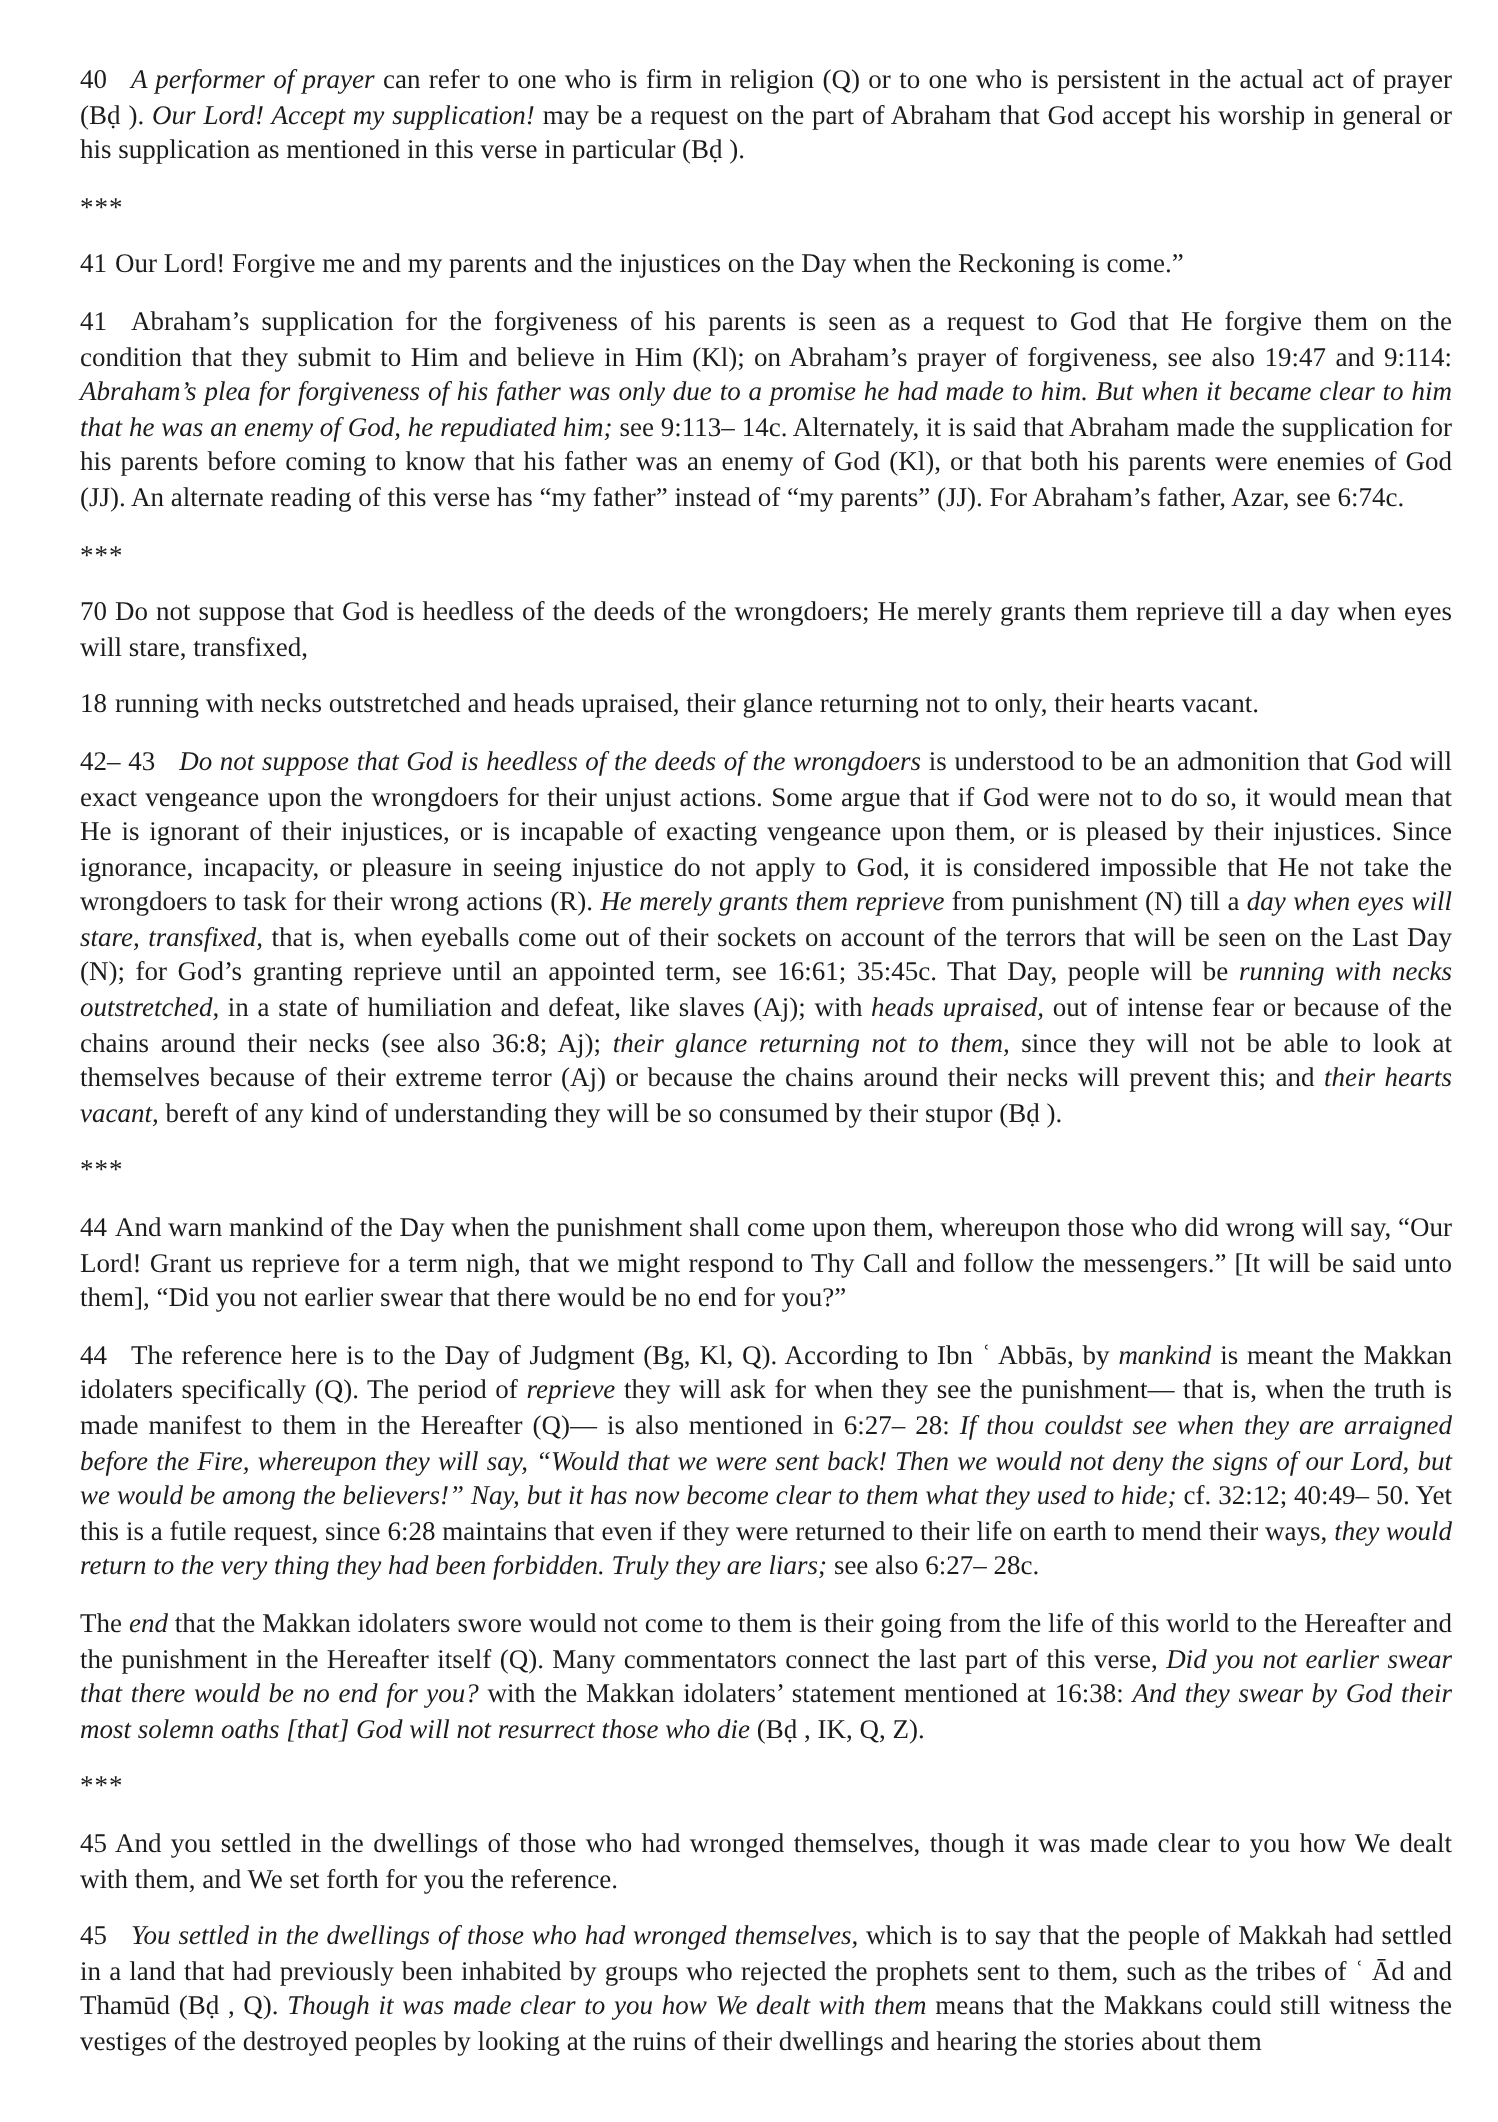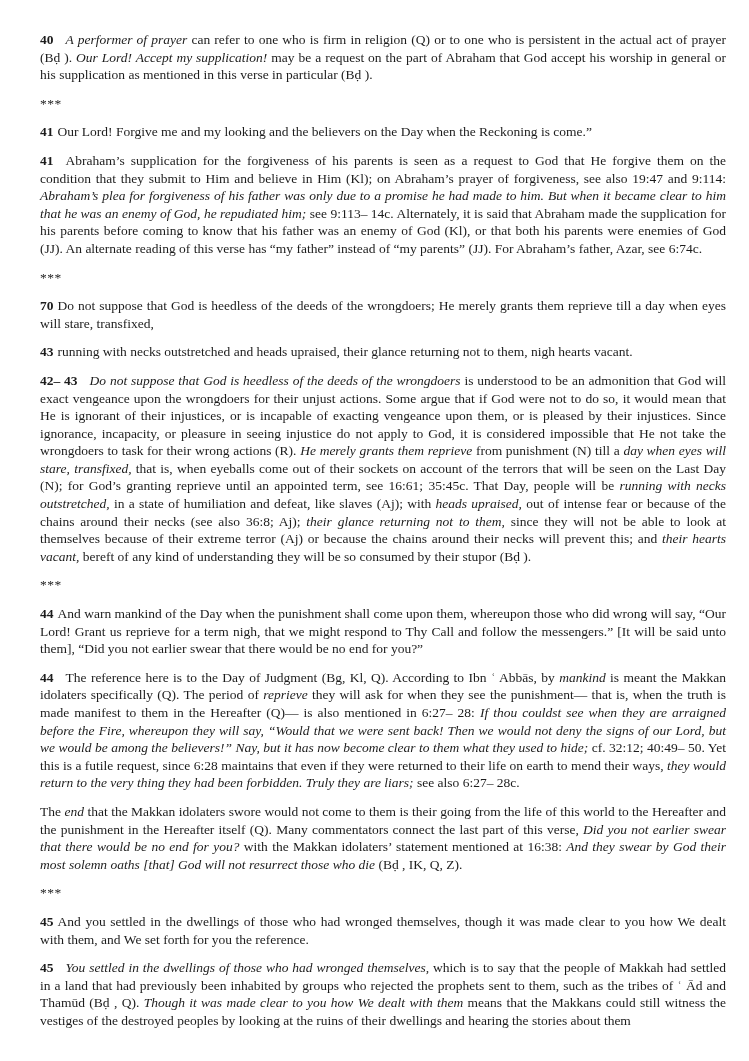--- a/index.html
+++ b/index.html
@@ -28,37 +28,37 @@
     text-align: justify;
     text-justify: inter-word;
     hyphens: none;
   }
   .para:last-child { margin-bottom: 0; }
   .para.separator {
     text-align: left;
     font-size: 13.5px;
     letter-spacing: 0.5px;
   }
-  .num { display: inline; font-weight: bold; }
+  .num { display: inline; }
   .para.commentary .num { padding-right: 12px; }
   .para.verse .num { padding-right: 4px; }
   i { font-style: italic; }
 </style>
 </head>
 <body>
 
 <div class="page">
   <div id="content">
       <p class="para commentary"><span class="num">40</span><i>A performer of prayer</i><span> can refer to one who is firm in religion (Q) or to one who is persistent in the actual act of prayer (Bḍ ). </span><i>Our Lord! Accept my supplication!</i><span> may be a request on the part of Abraham that God accept his worship in general or his supplication as mentioned in this verse in particular (Bḍ ).</span></p>
       <p class="para separator">***</p>
-      <p class="para verse"><span class="num">41</span><span>Our Lord! Forgive me and my looking and the believers on the Day when the Reckoning is come.”</span></p>
+      <p class="para verse"><span class="num">41</span><span>Our Lord! Forgive me and my parents and the injustices on the Day when the Reckoning is come.”</span></p>
       <p class="para commentary"><span class="num">41</span><span>Abraham’s supplication for the forgiveness of his parents is seen as a request to God that He forgive them on the condition that they submit to Him and believe in Him (Kl); on Abraham’s prayer of forgiveness, see also 19:47 and 9:114: </span><i>Abraham’s plea for forgiveness of his father was only due to a promise he had made to him. But when it became clear to him that he was an enemy of God, he repudiated him;</i><span> see 9:113– 14c. Alternately, it is said that Abraham made the supplication for his parents before coming to know that his father was an enemy of God (Kl), or that both his parents were enemies of God (JJ). An alternate reading of this verse has “my father” instead of “my parents” (JJ). For Abraham’s father, Azar, see 6:74c.</span></p>
       <p class="para separator">***</p>
       <p class="para verse"><span class="num">70</span><span>Do not suppose that God is heedless of the deeds of the wrongdoers; He merely grants them reprieve till a day when eyes will stare, transfixed,</span></p>
-      <p class="para verse"><span class="num">43</span><span>running with necks outstretched and heads upraised, their glance returning not to them, nigh hearts vacant.</span></p>
+      <p class="para verse"><span class="num">18</span><span>running with necks outstretched and heads upraised, their glance returning not to only, their hearts vacant.</span></p>
       <p class="para commentary"><span class="num">42– 43</span><i>Do not suppose that God is heedless of the deeds of the wrongdoers</i><span> is understood to be an admonition that God will exact vengeance upon the wrongdoers for their unjust actions. Some argue that if God were not to do so, it would mean that He is ignorant of their injustices, or is incapable of exacting vengeance upon them, or is pleased by their injustices. Since ignorance, incapacity, or pleasure in seeing injustice do not apply to God, it is considered impossible that He not take the wrongdoers to task for their wrong actions (R). </span><i>He merely grants them reprieve</i><span> from punishment (N) till a </span><i>day when eyes will stare, transfixed,</i><span> that is, when eyeballs come out of their sockets on account of the terrors that will be seen on the Last Day (N); for God’s granting reprieve until an appointed term, see 16:61; 35:45c. That Day, people will be </span><i>running with necks outstretched,</i><span> in a state of humiliation and defeat, like slaves (Aj); with </span><i>heads upraised,</i><span> out of intense fear or because of the chains around their necks (see also 36:8; Aj); </span><i>their glance returning not to them,</i><span> since they will not be able to look at themselves because of their extreme terror (Aj) or because the chains around their necks will prevent this; and </span><i>their hearts vacant,</i><span> bereft of any kind of understanding they will be so consumed by their stupor (Bḍ ).</span></p>
       <p class="para separator">***</p>
       <p class="para verse"><span class="num">44</span><span>And warn mankind of the Day when the punishment shall come upon them, whereupon those who did wrong will say, “Our Lord! Grant us reprieve for a term nigh, that we might respond to Thy Call and follow the messengers.” [It will be said unto them], “Did you not earlier swear that there would be no end for you?”</span></p>
       <p class="para commentary"><span class="num">44</span><span>The reference here is to the Day of Judgment (Bg, Kl, Q). According to Ibn ʿ Abbās, by </span><i>mankind</i><span> is meant the Makkan idolaters specifically (Q). The period of </span><i>reprieve</i><span> they will ask for when they see the punishment— that is, when the truth is made manifest to them in the Hereafter (Q)— is also mentioned in 6:27– 28: </span><i>If thou couldst see when they are arraigned before the Fire, whereupon they will say, “Would that we were sent back! Then we would not deny the signs of our Lord, but we would be among the believers!” Nay, but it has now become clear to them what they used to hide;</i><span> cf. 32:12; 40:49– 50. Yet this is a futile request, since 6:28 maintains that even if they were returned to their life on earth to mend their ways, </span><i>they would return to the very thing they had been forbidden. Truly they are liars;</i><span> see also 6:27– 28c.</span></p>
       <p class="para commentary"><span>The </span><i>end</i><span> that the Makkan idolaters swore would not come to them is their going from the life of this world to the Hereafter and the punishment in the Hereafter itself (Q). Many commentators connect the last part of this verse, </span><i>Did you not earlier swear that there would be no end for you?</i><span> with the Makkan idolaters’ statement mentioned at 16:38: </span><i>And they swear by God their most solemn oaths [that] God will not resurrect those who die</i><span> (Bḍ , IK, Q, Z).</span></p>
       <p class="para separator">***</p>
       <p class="para verse"><span class="num">45</span><span>And you settled in the dwellings of those who had wronged themselves, though it was made clear to you how We dealt with them, and We set forth for you the reference.</span></p>
       <p class="para commentary"><span class="num">45</span><i>You settled in the dwellings of those who had wronged themselves,</i><span> which is to say that the people of Makkah had settled in a land that had previously been inhabited by groups who rejected the prophets sent to them, such as the tribes of ʿ Ād and Thamūd (Bḍ , Q). </span><i>Though it was made clear to you how We dealt with them</i><span> means that the Makkans could still witness the vestiges of the destroyed peoples by looking at the ruins of their dwellings and hearing the stories about them</span></p>
     </div>
 </div>

